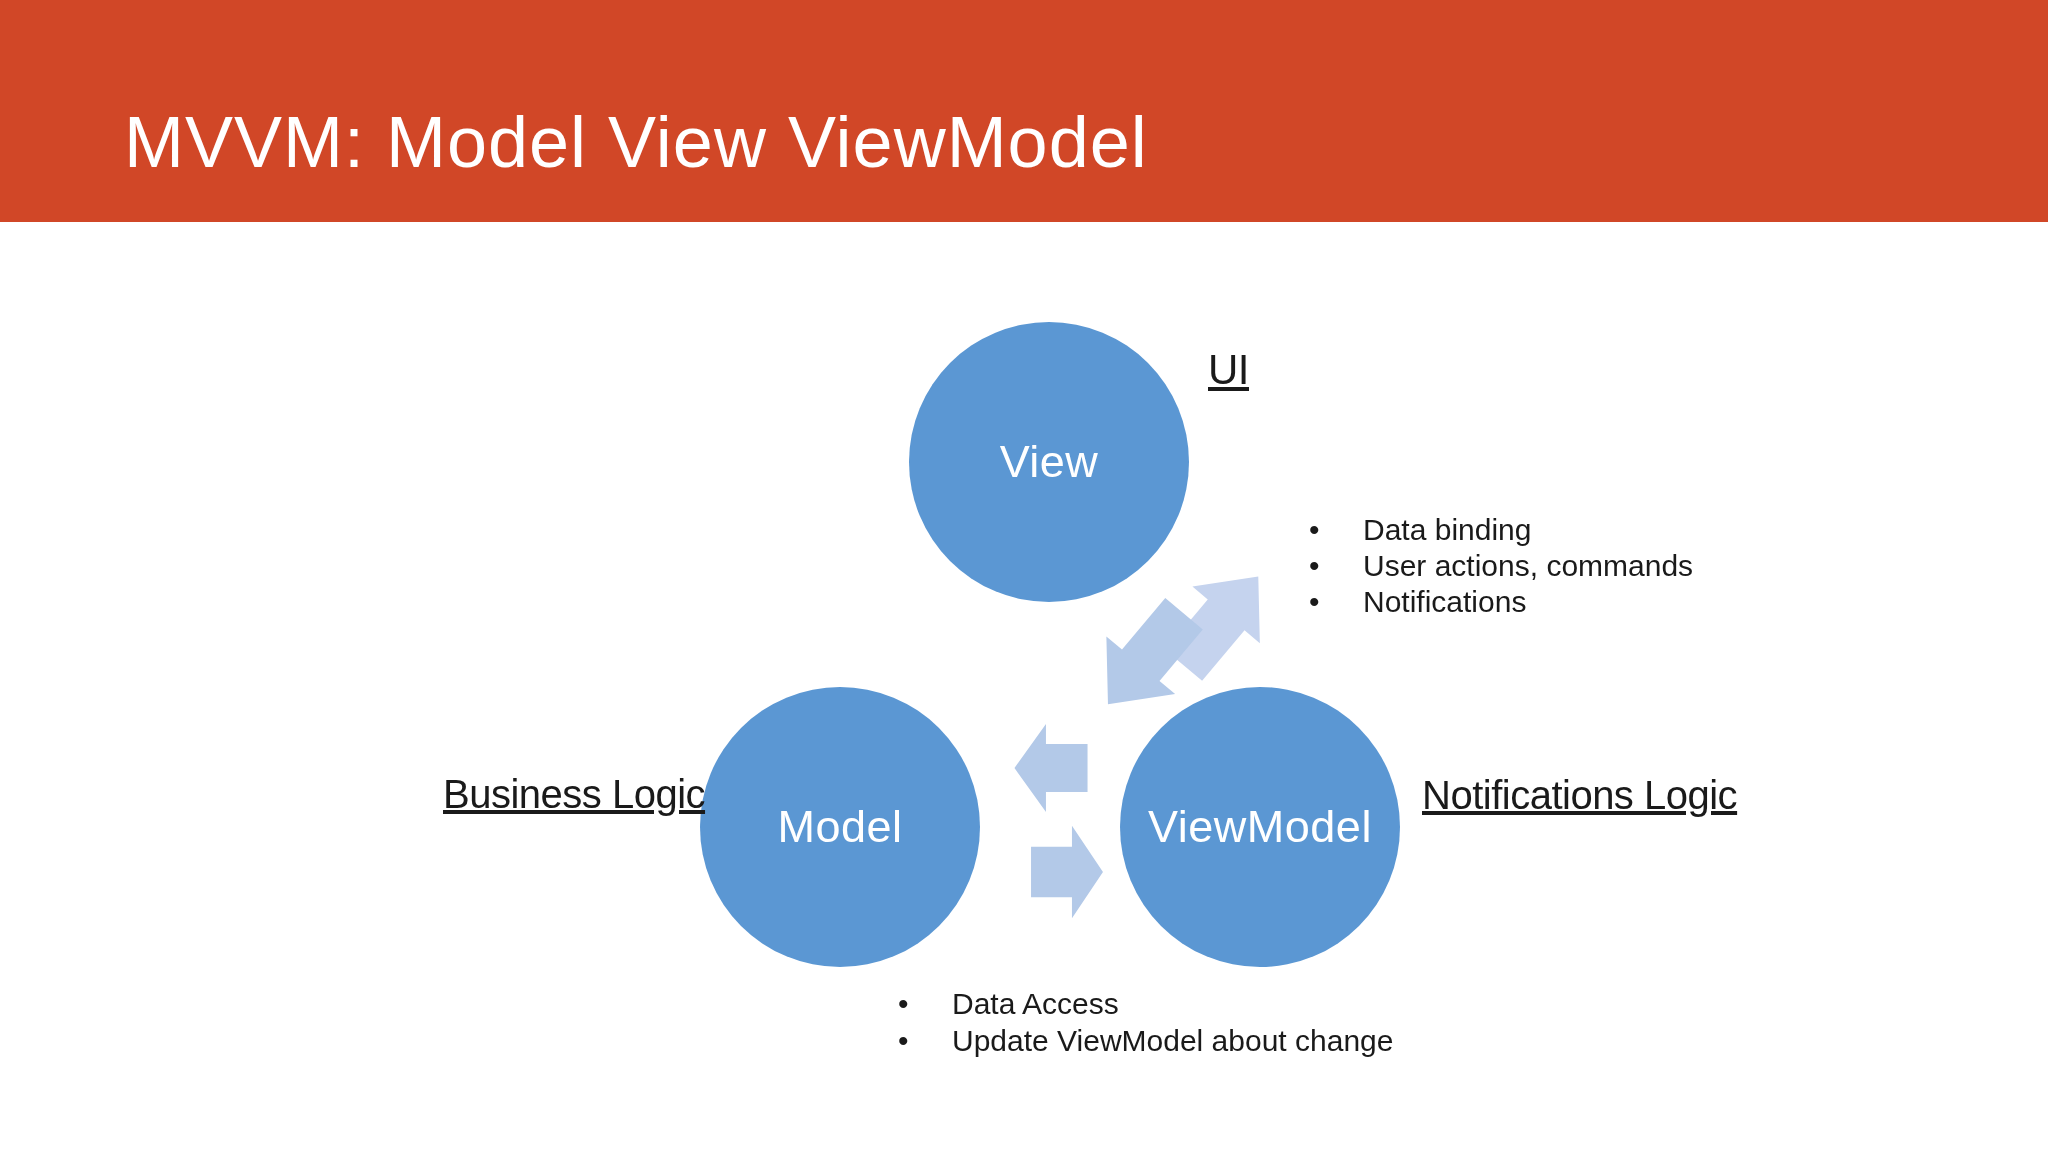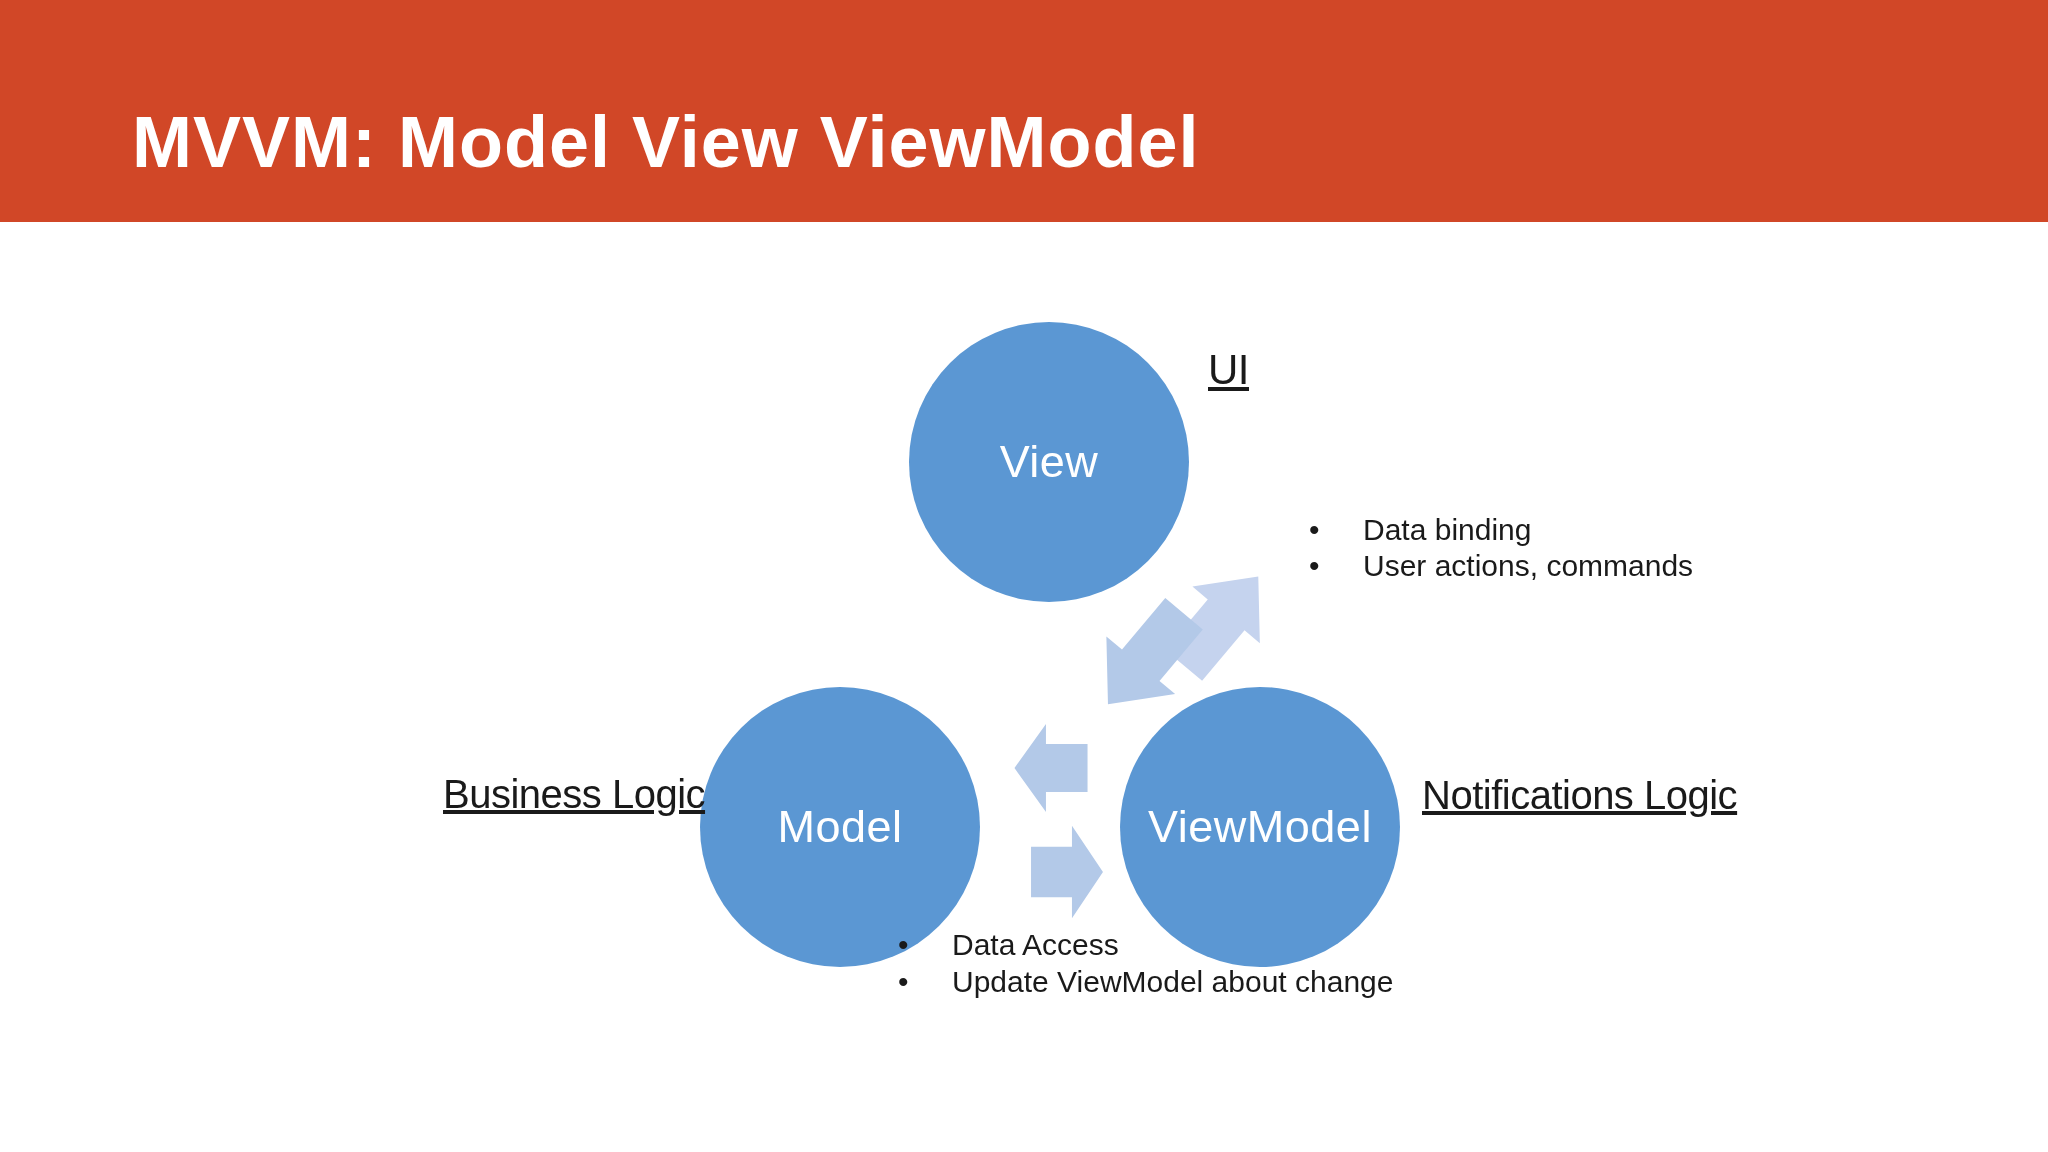--- a/index.html
+++ b/index.html
@@ -7,22 +7,22 @@
     --text:#1A1A1A; --background:#FFFFFF; --circle-text:#FFFFFF; --title-text:#FFFFFF;
   }
   *{margin:0;padding:0;box-sizing:border-box;}
   html,body{background:#fff;}
   body{font-family:"Liberation Sans","DejaVu Sans",sans-serif;}
   .slide{position:relative;width:2048px;height:1152px;background:var(--background);overflow:hidden;}
 
   
   .banner{position:absolute;left:0;top:0;width:2048px;height:222px;background:var(--banner);}
   .slide-title{
-    position:absolute;left:132px;top:106px;
-    font-size:72px;line-height:1;font-weight:700;letter-spacing:1px;
+    position:absolute;left:124px;top:106px;
+    font-size:72px;line-height:1;font-weight:400;letter-spacing:1px;
     color:var(--title-text);white-space:nowrap;
   }
 
   
   .arrows{position:absolute;left:0;top:0;width:2048px;height:1152px;pointer-events:none;}
 
   
   .circle{
     position:absolute;width:280px;height:280px;border-radius:50%;
     background:var(--circle);color:var(--circle-text);
@@ -38,21 +38,21 @@
   .label-ui{left:1208px;top:346px;font-size:42px;}
   .label-business{left:443px;top:771px;line-height:46px;}
   .label-presentation{left:1422px;top:773px;}
 
   
   .bullets{position:absolute;list-style:none;color:var(--text);font-size:30px;}
   .bullets li{position:relative;padding-left:60px;white-space:nowrap;}
   .bullets li::before{content:"\2022";position:absolute;left:6px;top:0;}
   .bullets-view{left:1303px;top:512px;}
   .bullets-view li{line-height:36px;}
-  .bullets-model{left:892px;top:926px;}
+  .bullets-model{left:892px;top:985px;}
   .bullets-model li{line-height:37px;}
 </style>
 </head>
 <body>
 
 <div class="slide">
 
   <header class="banner">
     <h1 class="slide-title">MVVM: Model View ViewModel</h1>
   </header>
@@ -79,20 +79,21 @@
 
   <div class="label label-business">
     <div>Business Logic</div>
   </div>
 
   <div class="label label-presentation">Notifications Logic</div>
 
   <ul class="bullets bullets-view">
     <li><span>Data binding</span></li>
     <li><span>User actions, commands</span></li>
+    <li><span>Notifications</span></li>
   </ul>
 
   <ul class="bullets bullets-model">
     <li><span>Data Access</span></li>
     <li><span>Update ViewModel about change</span></li>
   </ul>
 
 </div>
 
 </body></html>

